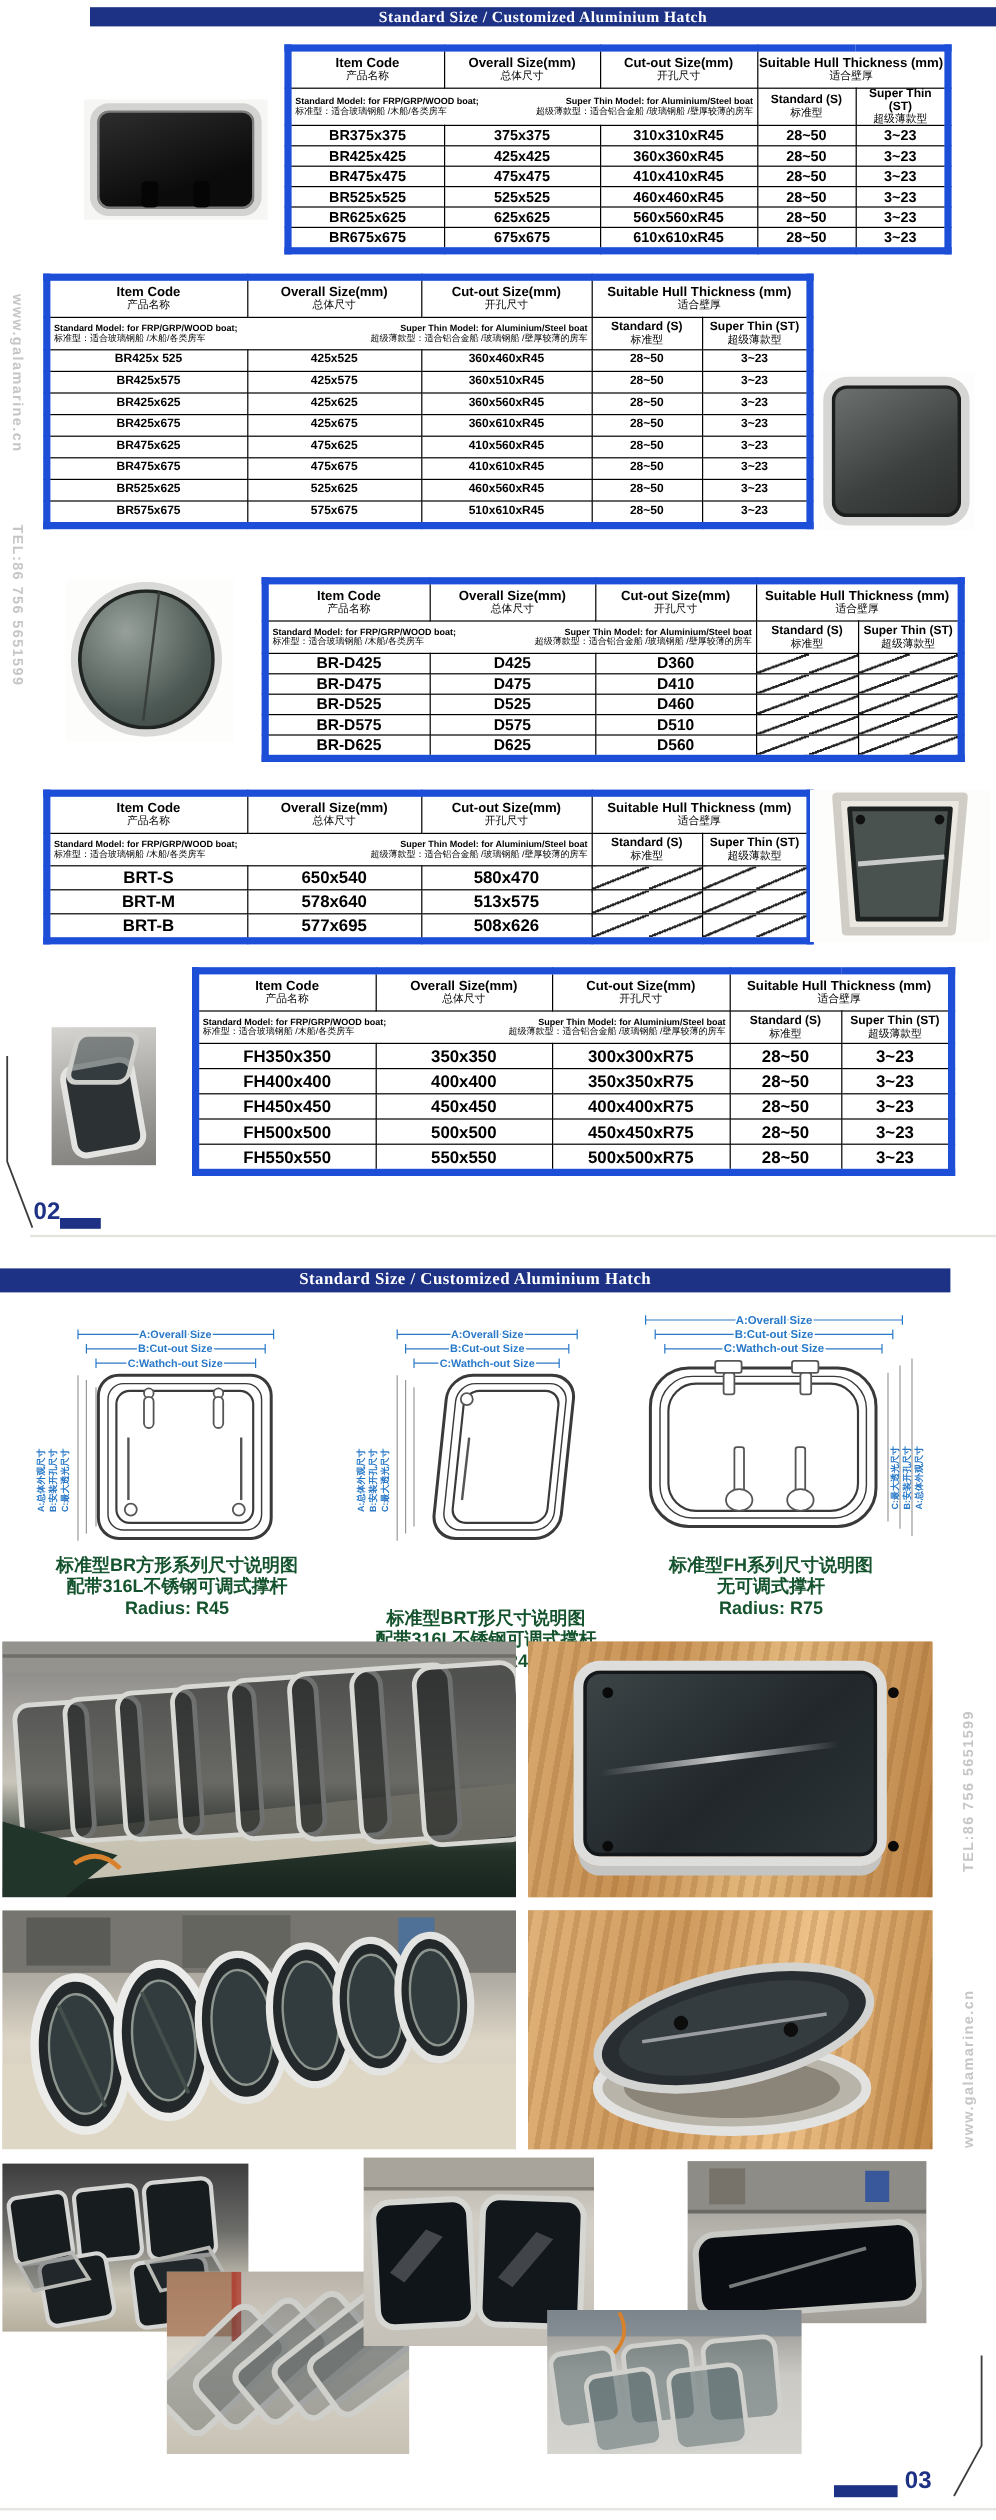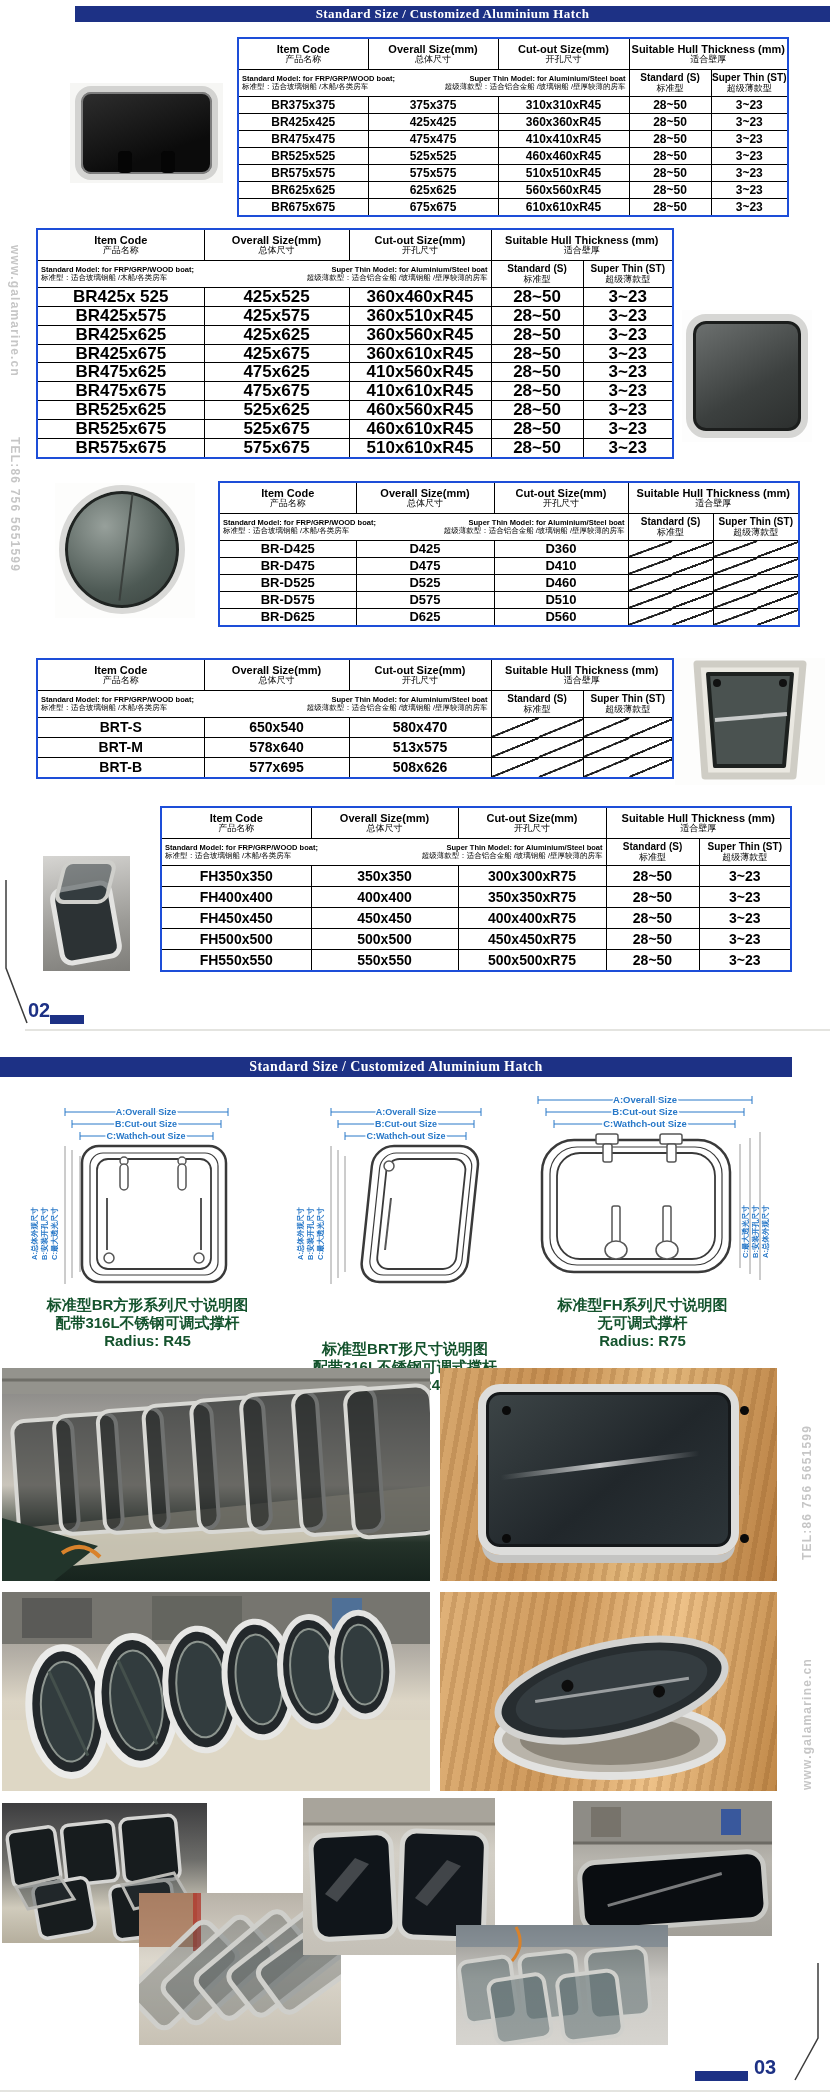--- a/index.html
+++ b/index.html
@@ -3,34 +3,34 @@
 <meta charset="utf-8">
 <style>
   html,body{margin:0;padding:0;}
   body{width:830px;height:2100px;position:relative;background:#fff;font-family:"Liberation Sans",sans-serif;overflow:hidden;}
   .abs{position:absolute;}
   
   .bar{position:absolute;background:#1d3185;color:#fff;font-family:"Liberation Serif",serif;font-weight:bold;text-align:center;letter-spacing:.4px;}
   .bar1{left:75px;top:6px;width:755px;height:16px;font-size:13px;line-height:16px;}
   .bar2{left:0;top:1057px;width:792px;height:20px;font-size:14px;line-height:20px;}
   
-  table.spec{position:absolute;border-collapse:collapse;table-layout:fixed;border:2px solid #1d4ed8;background:#fff;}
+  table.spec{position:absolute;border-collapse:collapse;table-layout:fixed;border:6px solid #1d4ed8;background:#fff;}
   table.spec th,table.spec td{border:1px solid #000;padding:0;text-align:center;vertical-align:middle;line-height:1.05;color:#000;}
   table.spec th .en{display:block;font-size:11px;font-weight:bold;}
   table.spec th .en2{display:block;font-size:10px;font-weight:bold;}
   table.spec th .cn{display:block;font-size:9px;font-weight:normal;}
   table.spec tr.h1 th{height:30px;}
   table.spec tr.h2 th{height:26px;margin-left:28px;}
   .t1 tr.h2 th{height:22px;}
   table.spec th.note{text-align:left;}
   .nrow{display:flex;justify-content:space-between;padding:0 3px;font-size:7.5px;font-weight:bold;white-space:nowrap;}
   .nrow.cnrow{font-weight:normal;font-size:7.5px;}
   table.spec tbody td{font-weight:bold;}
   .t1 tbody td{height:16px;font-size:12px;}
-  .t2 tbody td{height:17px;font-size:17px;}
+  .t2 tbody td{height:17px;font-size:10px;}
   .t3 tbody td{height:16px;font-size:13px;}
   .t4 tbody td{height:19px;font-size:14px;}
   .t5 tbody td{height:20px;font-size:14px;}
   td.slash{background-image:linear-gradient(to bottom right,transparent calc(50% - 1px),#222 calc(50% - 1px),#222 calc(50% + 1px),transparent calc(50% + 1px));background-size:52% 100%;background-repeat:repeat-x;}
   
   .wm{position:absolute;color:#c6c6c6;font-size:12px;font-weight:bold;letter-spacing:1.2px;white-space:nowrap;transform-origin:0 0;}
   .wm-l1{left:22px;top:245px;transform:rotate(90deg);}
   .wm-l2{left:22px;top:437px;transform:rotate(90deg);}
   .wm-r1{left:800px;top:1560px;transform:rotate(-90deg);}
   .wm-r2{left:800px;top:1790px;transform:rotate(-90deg);}
@@ -154,27 +154,20 @@
         <td>3~23</td>
       </tr>
       <tr>
         <td>BR525x525</td>
         <td>525x525</td>
         <td>460x460xR45</td>
         <td>28~50</td>
         <td>3~23</td>
       </tr>
       <tr>
-        <td>BR575x575</td>
-        <td>575x575</td>
-        <td>510x510xR45</td>
-        <td>28~50</td>
-        <td>3~23</td>
-      </tr>
-      <tr>
         <td>BR625x625</td>
         <td>625x625</td>
         <td>560x560xR45</td>
         <td>28~50</td>
         <td>3~23</td>
       </tr>
       <tr>
         <td>BR675x675</td>
         <td>675x675</td>
         <td>610x610xR45</td>
@@ -272,27 +265,20 @@
         <td>BR475x675</td>
         <td>475x675</td>
         <td>410x610xR45</td>
         <td>28~50</td>
         <td>3~23</td>
       </tr>
       <tr>
         <td>BR525x625</td>
         <td>525x625</td>
         <td>460x560xR45</td>
-        <td>28~50</td>
-        <td>3~23</td>
-      </tr>
-      <tr>
-        <td>BR525x675</td>
-        <td>525x675</td>
-        <td>460x610xR45</td>
         <td>28~50</td>
         <td>3~23</td>
       </tr>
       <tr>
         <td>BR575x675</td>
         <td>575x675</td>
         <td>510x610xR45</td>
         <td>28~50</td>
         <td>3~23</td>
       </tr>

